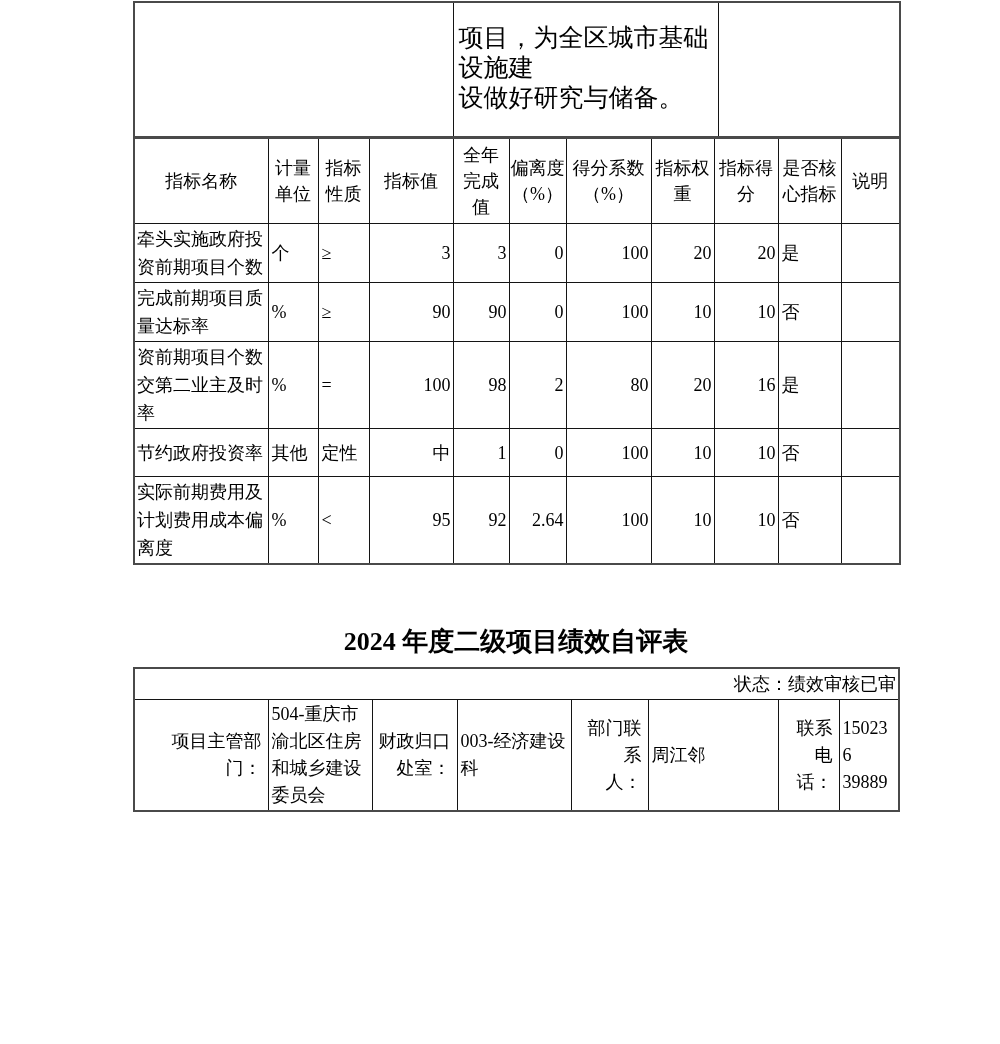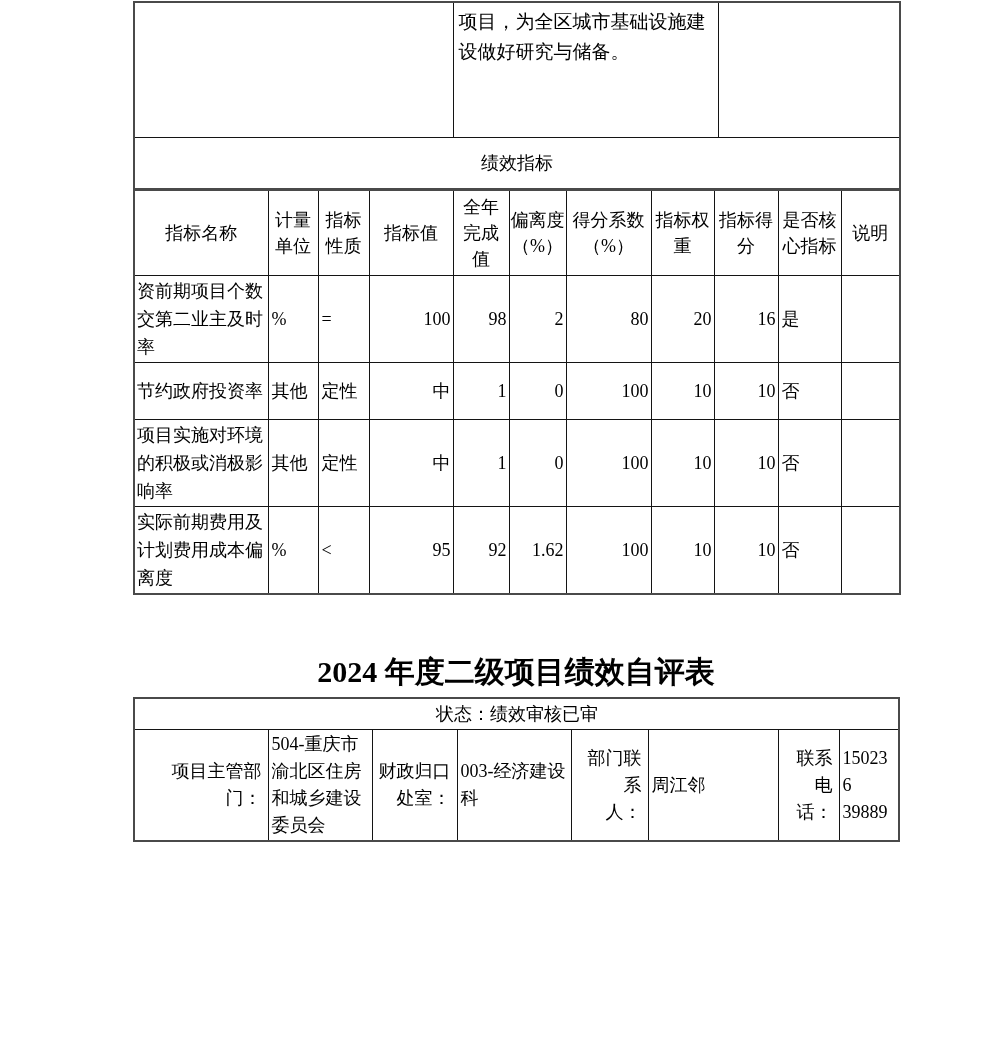--- a/index.html
+++ b/index.html
@@ -15,21 +15,21 @@
     border:1px solid #141414;
     font-weight:normal;
     font-size:18px;line-height:28px;
     padding:1px 3px;
     white-space:pre-line;
     overflow:hidden;
     vertical-align:middle;
   }
   
   #cont-table{margin-top:1px;}
-  #cont-table td.cut-cell{vertical-align:top;font-size:19px;line-height:30px;padding:4px 5px;}
+  #cont-table td.cut-cell{vertical-align:top;font-size:25px;line-height:30px;padding:20px 5px;}
   #cont-table tr.cut-row{height:135px;}
   #cont-table tr.section-row{height:52px;}
   #cont-table td.section-cell{text-align:center;}
   
   #ind-table{margin-top:-1px;}
   #ind-table th{text-align:center;line-height:26px;padding:1px 1px;height:82px;}
   #ind-table td:nth-child(1){text-align:left;padding-left:2px;}
   #ind-table td:nth-child(2),
   #ind-table td:nth-child(3){text-align:left;}
   #ind-table td:nth-child(n+4):nth-child(-n+9){text-align:right;padding-right:2px;}
@@ -37,51 +37,48 @@
   #ind-body tr:nth-child(1){height:58px;}
   #ind-body tr:nth-child(2){height:57px;}
   #ind-body tr:nth-child(3){height:84px;}
   #ind-body tr:nth-child(4){height:48px;}
   #ind-body tr:nth-child(5){height:82px;}
   #ind-body tr:nth-child(6){height:61px;}
   #ind-body tr:nth-child(7){height:82px;font-family:Liberation Mono, monospace;}
   
   .doc-title{
     width:766px;text-align:center;
-    font-size:30px;font-weight:bold;line-height:36px;
+    font-size:26px;font-weight:bold;line-height:36px;
     margin:59px 0 7px 0;
   }
   
   #proj-table td.label-cell{text-align:right;line-height:27px;padding-right:6px;}
   #proj-table td.value-cell{text-align:left;line-height:27px;word-break:break-all;}
   #proj-table tr.status-row{height:31px;}
-  #proj-table td.status-cell{text-align:center;padding-right:2px;}
+  #proj-table td.status-cell{text-align:right;padding-right:2px;}
   #proj-table tr.p-row1{height:56px;}
   #proj-table tr.p-row2{height:106px;}
 </style>
 </head>
 <body>
 
 <div class="content">
 
   <table id="cont-table" class="bordered">
     <colgroup>
         <col style="width:319px">
         <col style="width:265px">
         <col style="width:182px">
       </colgroup>
     <tbody>
         <tr class="cut-row">
       <td class="cut-cell"></td>
       <td class="cut-cell">项目，为全区城市基础设施建
 设做好研究与储备。</td>
       <td class="cut-cell"></td>
-    </tr>
-    <tr class="section-row">
-      <td class="section-cell" colspan="3">绩效指标</td>
     </tr>
   </tbody>
     </table>
 
   <table id="ind-table" class="bordered">
     <colgroup>
       <col style="width:134px">
         <col style="width:50px">
         <col style="width:51px">
       <col style="width:84px">
@@ -112,71 +109,84 @@
 重</th>
         <th>指标得
 分</th>
         <th>是否核
 心指标</th>
         <th>说明</th>
       </tr>
     </thead>
     <tbody id="ind-body">
         <tr>
+          <td>牵头实施政府投
+资前期项目个数</td>
+          <td>个</td>
+          <td>≥</td>
+          <td>3</td>
+          <td>3</td>
+          <td>0</td>
+          <td>100</td>
+          <td>20</td>
+          <td>20</td>
+          <td>是</td>
+          <td></td>
+        </tr>
+        <tr>
+          <td>完成前期项目质
+量达标率</td>
+          <td>%</td>
+          <td>≥</td>
+          <td>90</td>
+          <td>90</td>
+          <td>0</td>
+          <td>100</td>
+          <td>10</td>
+          <td>10</td>
+          <td>否</td>
+          <td></td>
+        </tr>
+        <tr>
           <td>资前期项目个数
 交第二业主及时
 率</td>
           <td>%</td>
           <td>=</td>
           <td>100</td>
           <td>98</td>
           <td>2</td>
           <td>80</td>
           <td>20</td>
           <td>16</td>
           <td>是</td>
           <td></td>
         </tr>
         <tr>
           <td>节约政府投资率</td>
-          <td>其他</td>
-          <td>定性</td>
-          <td>中</td>
-          <td>1</td>
-          <td>0</td>
-          <td>100</td>
-          <td>10</td>
-          <td>10</td>
-          <td>否</td>
-          <td></td>
-        </tr>
-        <tr>
-          <td>项目实施对环境
-的积极或消极影
-响率</td>
           <td>其他</td>
           <td>定性</td>
           <td>中</td>
           <td>1</td>
           <td>0</td>
           <td>100</td>
           <td>10</td>
           <td>10</td>
           <td>否</td>
           <td></td>
         </tr>
         <tr>
           <td>实际前期费用及
 计划费用成本偏
 离度</td>
           <td>%</td>
           <td>&lt;</td>
           <td>95</td>
           <td>92</td>
-          <td>1.62</td>
+          <td>2.64</td>
           <td>100</td>
           <td>10</td>
           <td>10</td>
           <td>否</td>
           <td></td>
         </tr>
       </tbody>
   </table>
 
   <div class="doc-title">2024 年度二级项目绩效自评表</div>

